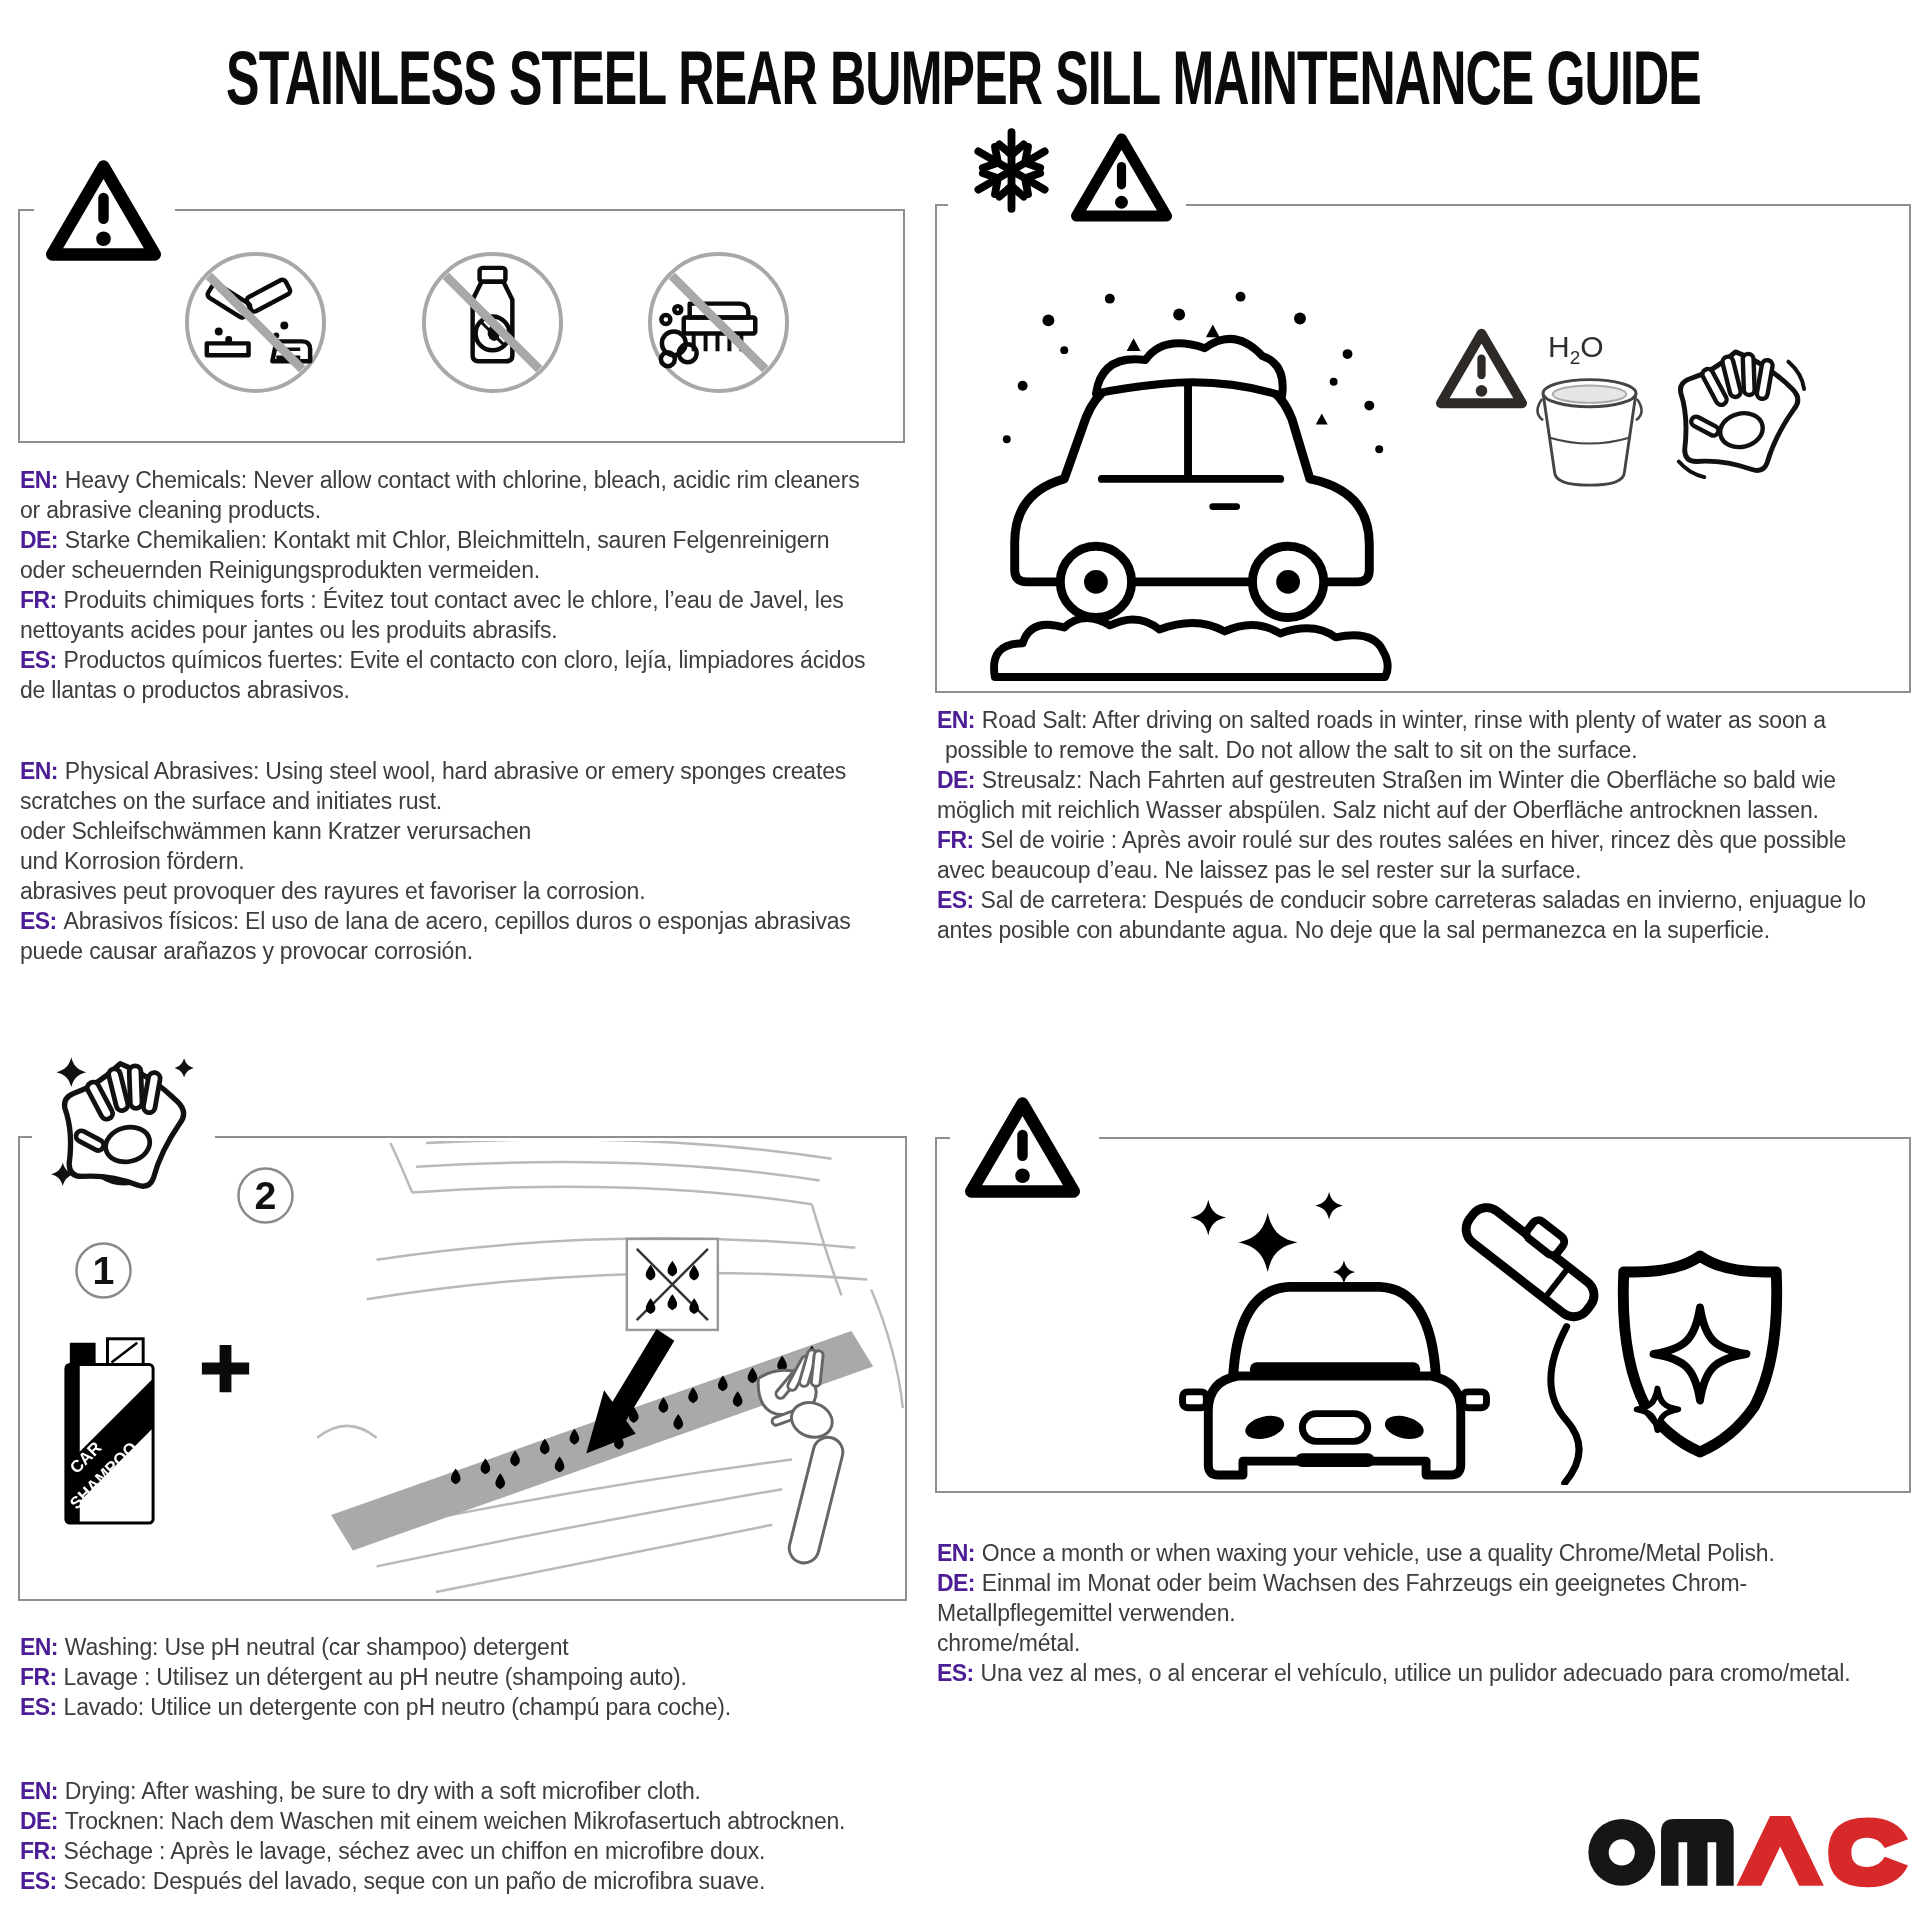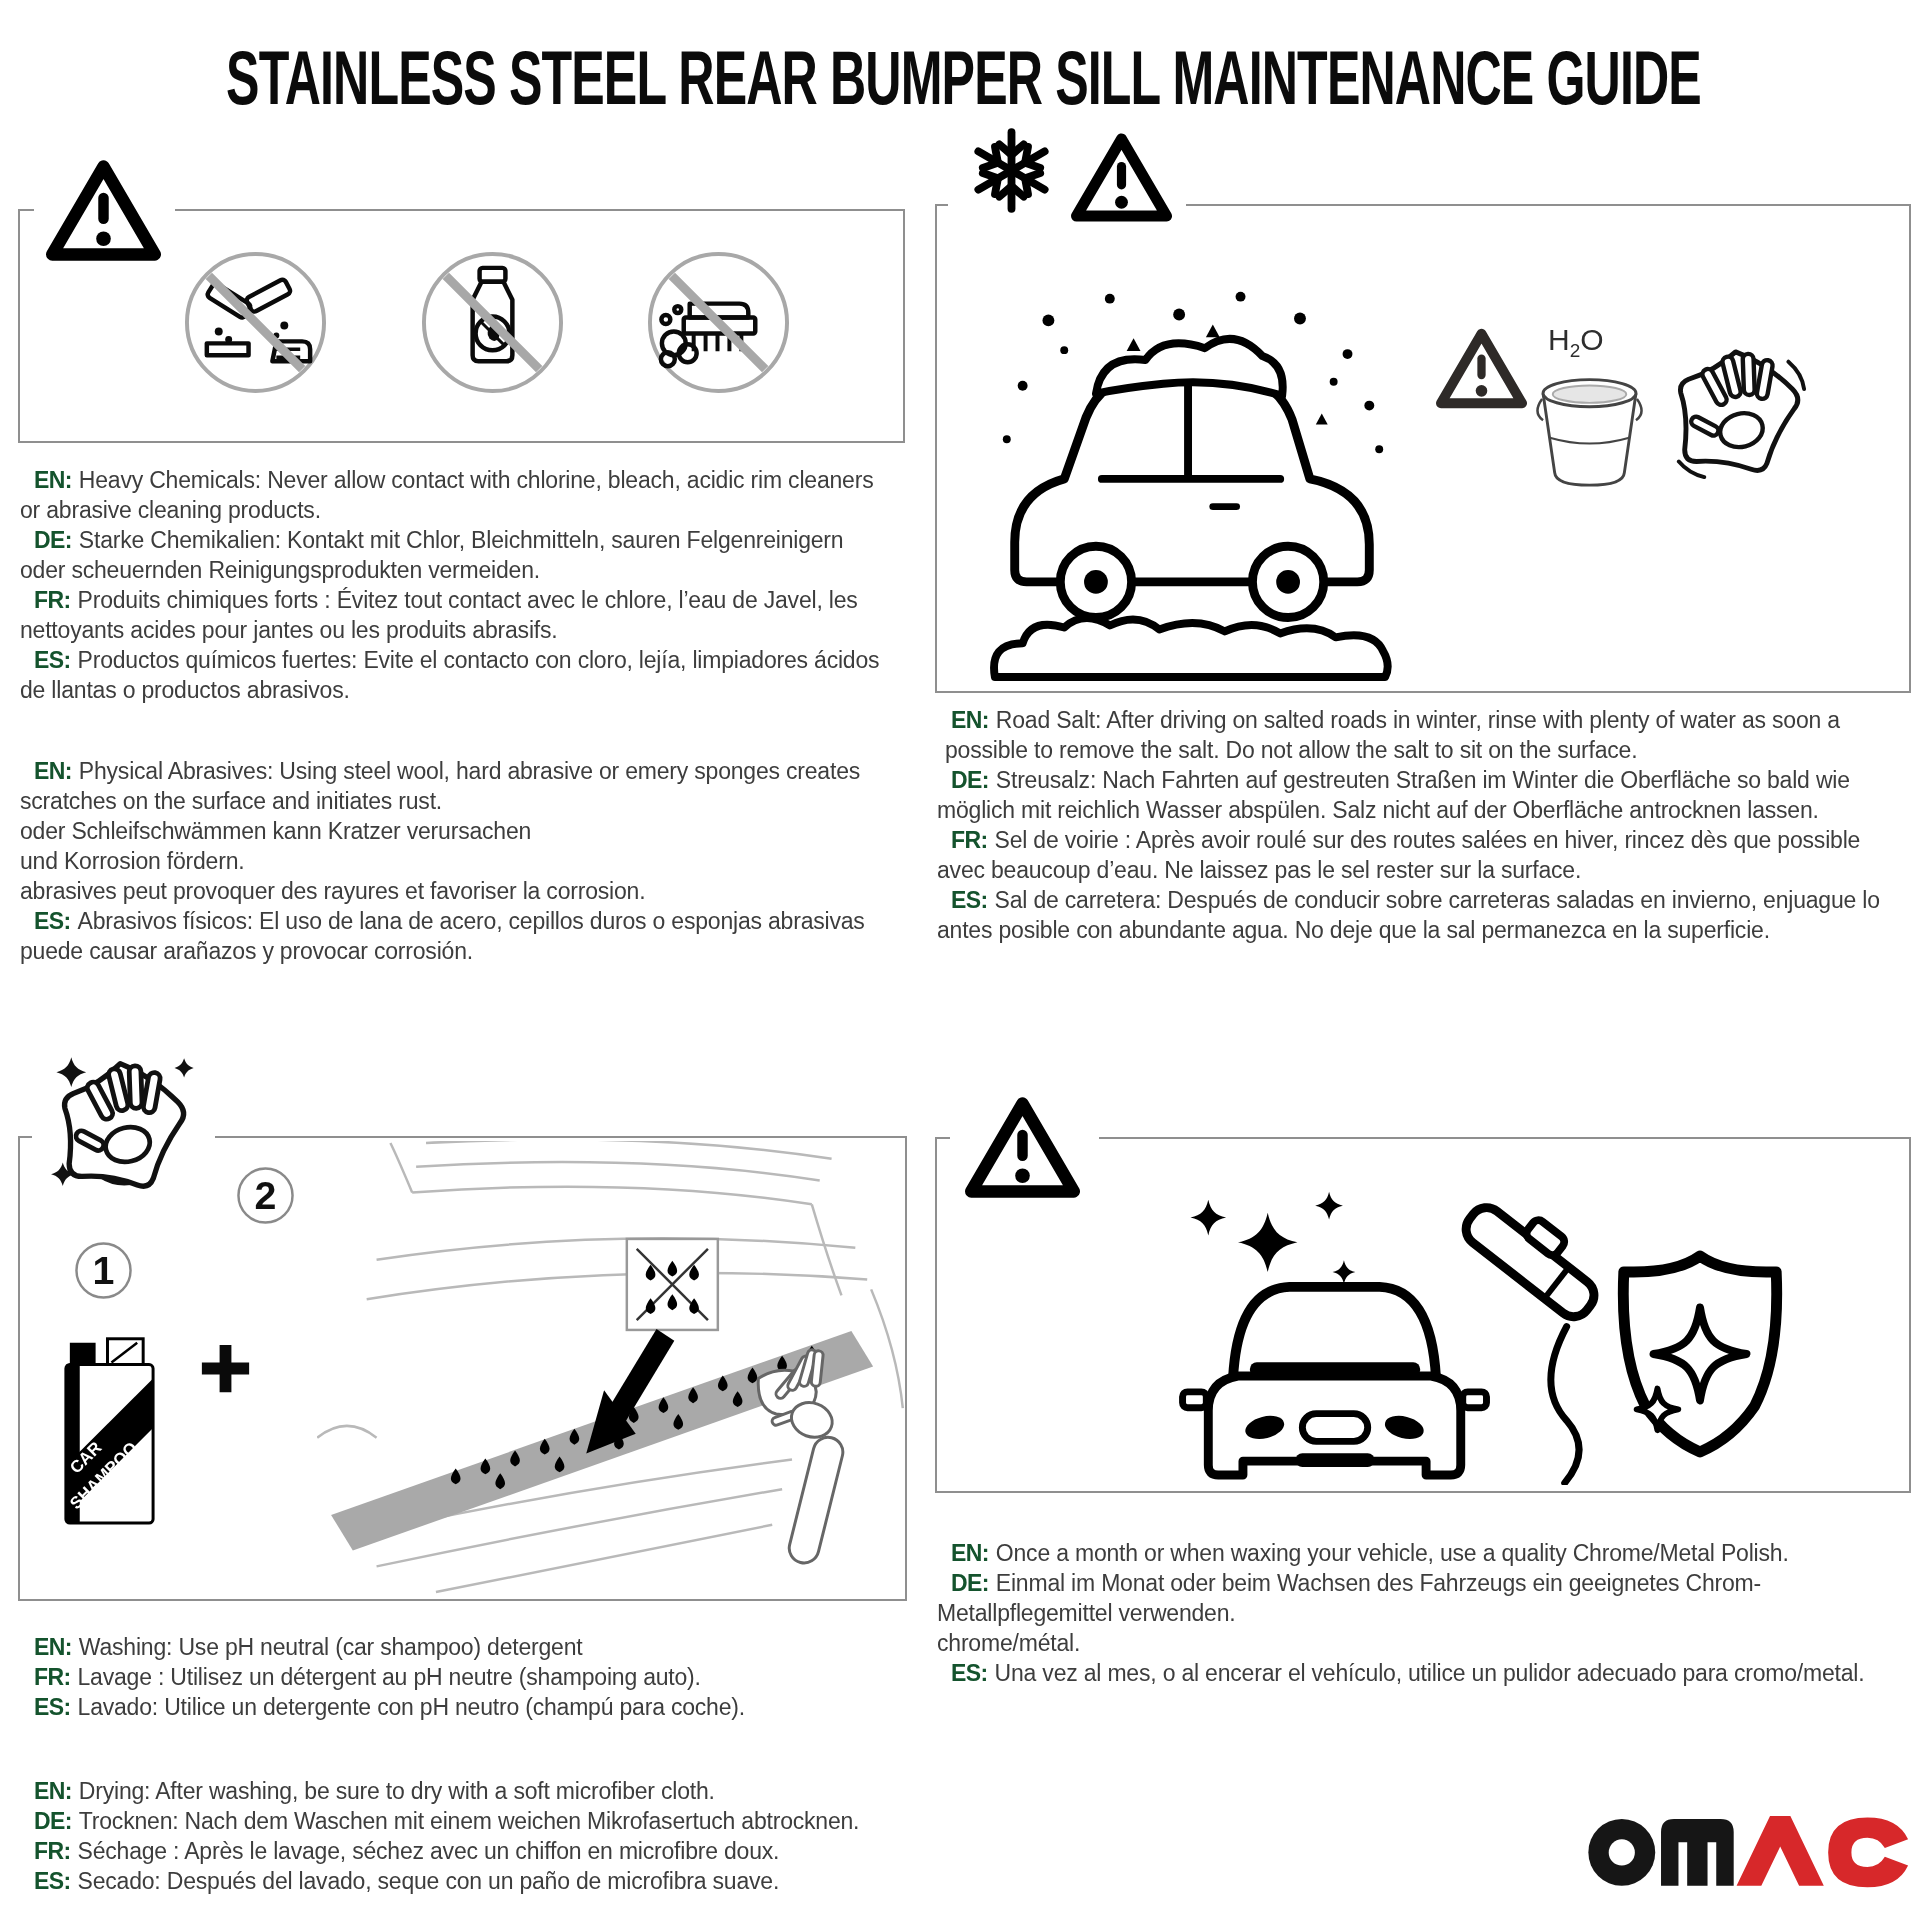--- a/index.html
+++ b/index.html
@@ -11,24 +11,24 @@
   .abs { position:absolute; }
   .title {
     position:absolute; left:0; right:0; top:34px; text-align:center;
     font-weight:bold; font-size:57px; letter-spacing:-1px; color:#0b0b0b;
     transform:scale(0.88,1.32); transform-origin:top center; white-space:nowrap;
   }
   .box { position:absolute; border:2px solid #8f8f8f; background:#fff; }
   .gap { position:absolute; background:#fff; }
   .txt { position:absolute; font-size:23px; line-height:30px; color:#3d3d3d; letter-spacing:-0.2px; }
   .line { white-space:nowrap; }
-  .line b { color:#14532d; font-weight:700; margin-right:7px; letter-spacing:-0.6px;margin-left:14px; }
+  .line b { color:#4c1d95; font-weight:700; margin-right:7px; letter-spacing:-0.6px; }
   .line b:empty { display:none; margin:0; }
   .indent { padding-left:8px; }
-  .h2o { position:absolute; font-size:30px; color:#2e2e2e; }
+  .h2o { position:absolute; font-size:30px; color:#2e2e2e;margin-top:7px; }
   .h2o sub { font-size:19px; vertical-align:-7px; }
   .vh { position:absolute; width:1px; height:1px; overflow:hidden; clip:rect(0 0 0 0); }
   svg { display:block; }
 </style>
 </head>
 <body>
 
 <div class="page">
 
   <div class="title">STAINLESS STEEL REAR BUMPER SILL MAINTENANCE GUIDE</div>

